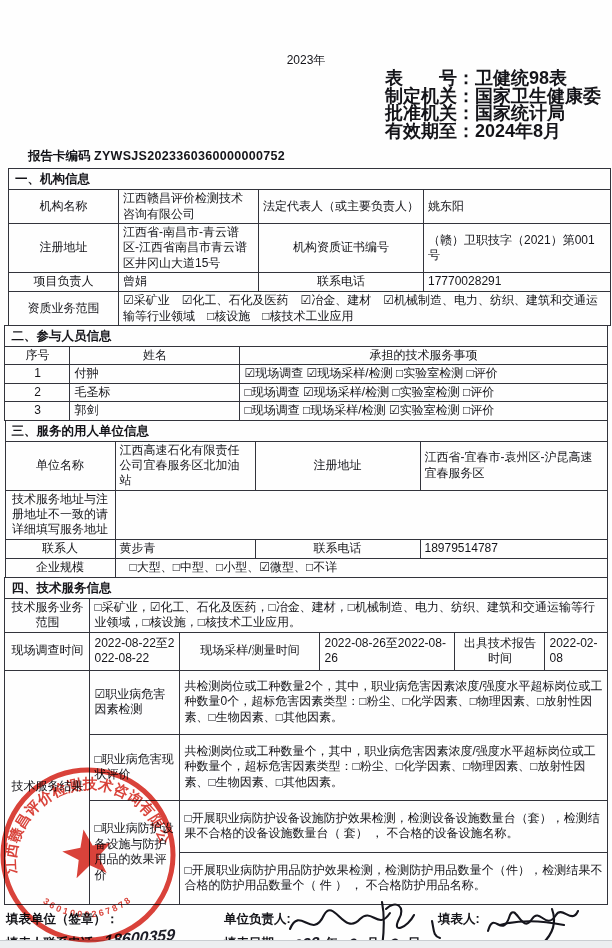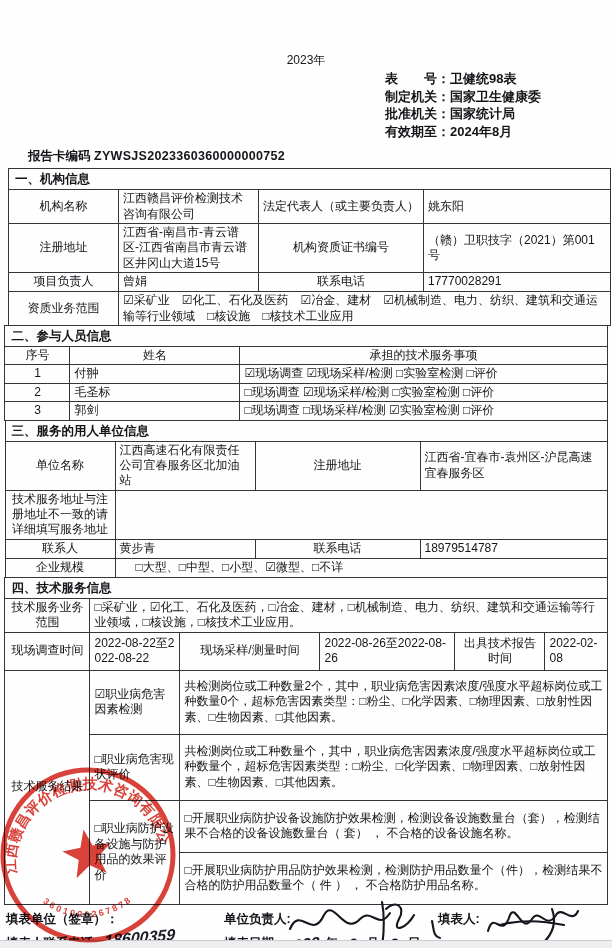--- a/index.html
+++ b/index.html
@@ -5,21 +5,21 @@
   html,body{margin:0;padding:0;background:#ffffff;}
   .page{
     position:relative;width:612px;height:948px;background:#fefefe;overflow:hidden;
     font-family:"Liberation Sans","DejaVu Sans",sans-serif;color:#141419;
   }
   
   .hdr{position:relative;height:168px;}
   .title{position:absolute;top:12px;left:0;width:100%;text-align:center;
     font-size:23px;font-weight:bold;letter-spacing:3px;margin:0;}
   .year{position:absolute;top:52px;left:0;width:100%;text-align:center;font-size:12px;}
-  .meta{position:absolute;left:385px;top:70px;font-size:13px;font-weight:600;line-height:17.5px;}
+  .meta{position:absolute;left:385px;top:70px;font-size:18px;font-weight:600;line-height:17.5px;}
   .meta-row span{display:inline;}
   .code-line{position:absolute;left:28px;bottom:3px;font-size:12.5px;font-weight:600;}
   .code-line .code{font-weight:700;letter-spacing:.3px;}
   
   table.tbl{width:602px;margin:0 auto;border-collapse:collapse;table-layout:fixed;}
   table.tbl + table.tbl, table.tbl{margin-top:-1px;}
   table.tbl:first-of-type{margin-top:0;margin-left:8px;}
   .tbl td{border:1px solid #33343c;font-size:12px;line-height:1.28;padding:1px 4px;
     vertical-align:middle;word-break:break-all;}
   .tbl td.sec{font-weight:bold;font-size:12.5px;padding:2px 6px;height:15px;}
@@ -153,21 +153,21 @@
       <td class="val" colspan="3"></td>
     </tr>
     <tr style="height:19px">
       <td class="lab">联系人</td>
       <td class="val">黄步青</td>
       <td class="lab">联系电话</td>
       <td class="val">18979514787</td>
     </tr>
     <tr style="height:19px">
       <td class="lab">企业规模</td>
-      <td class="val" colspan="3" style="padding-left:20px">□大型、□中型、□小型、☑微型、□不详</td>
+      <td class="val" colspan="3" style="padding-left:14px">□大型、□中型、□小型、☑微型、□不详</td>
     </tr>
   </tbody>
     </table>
 
   <table class="tbl">
     <colgroup>
         <col style="width:85px">
         <col style="width:90px">
         <col style="width:140px">
         <col style="width:135px">

